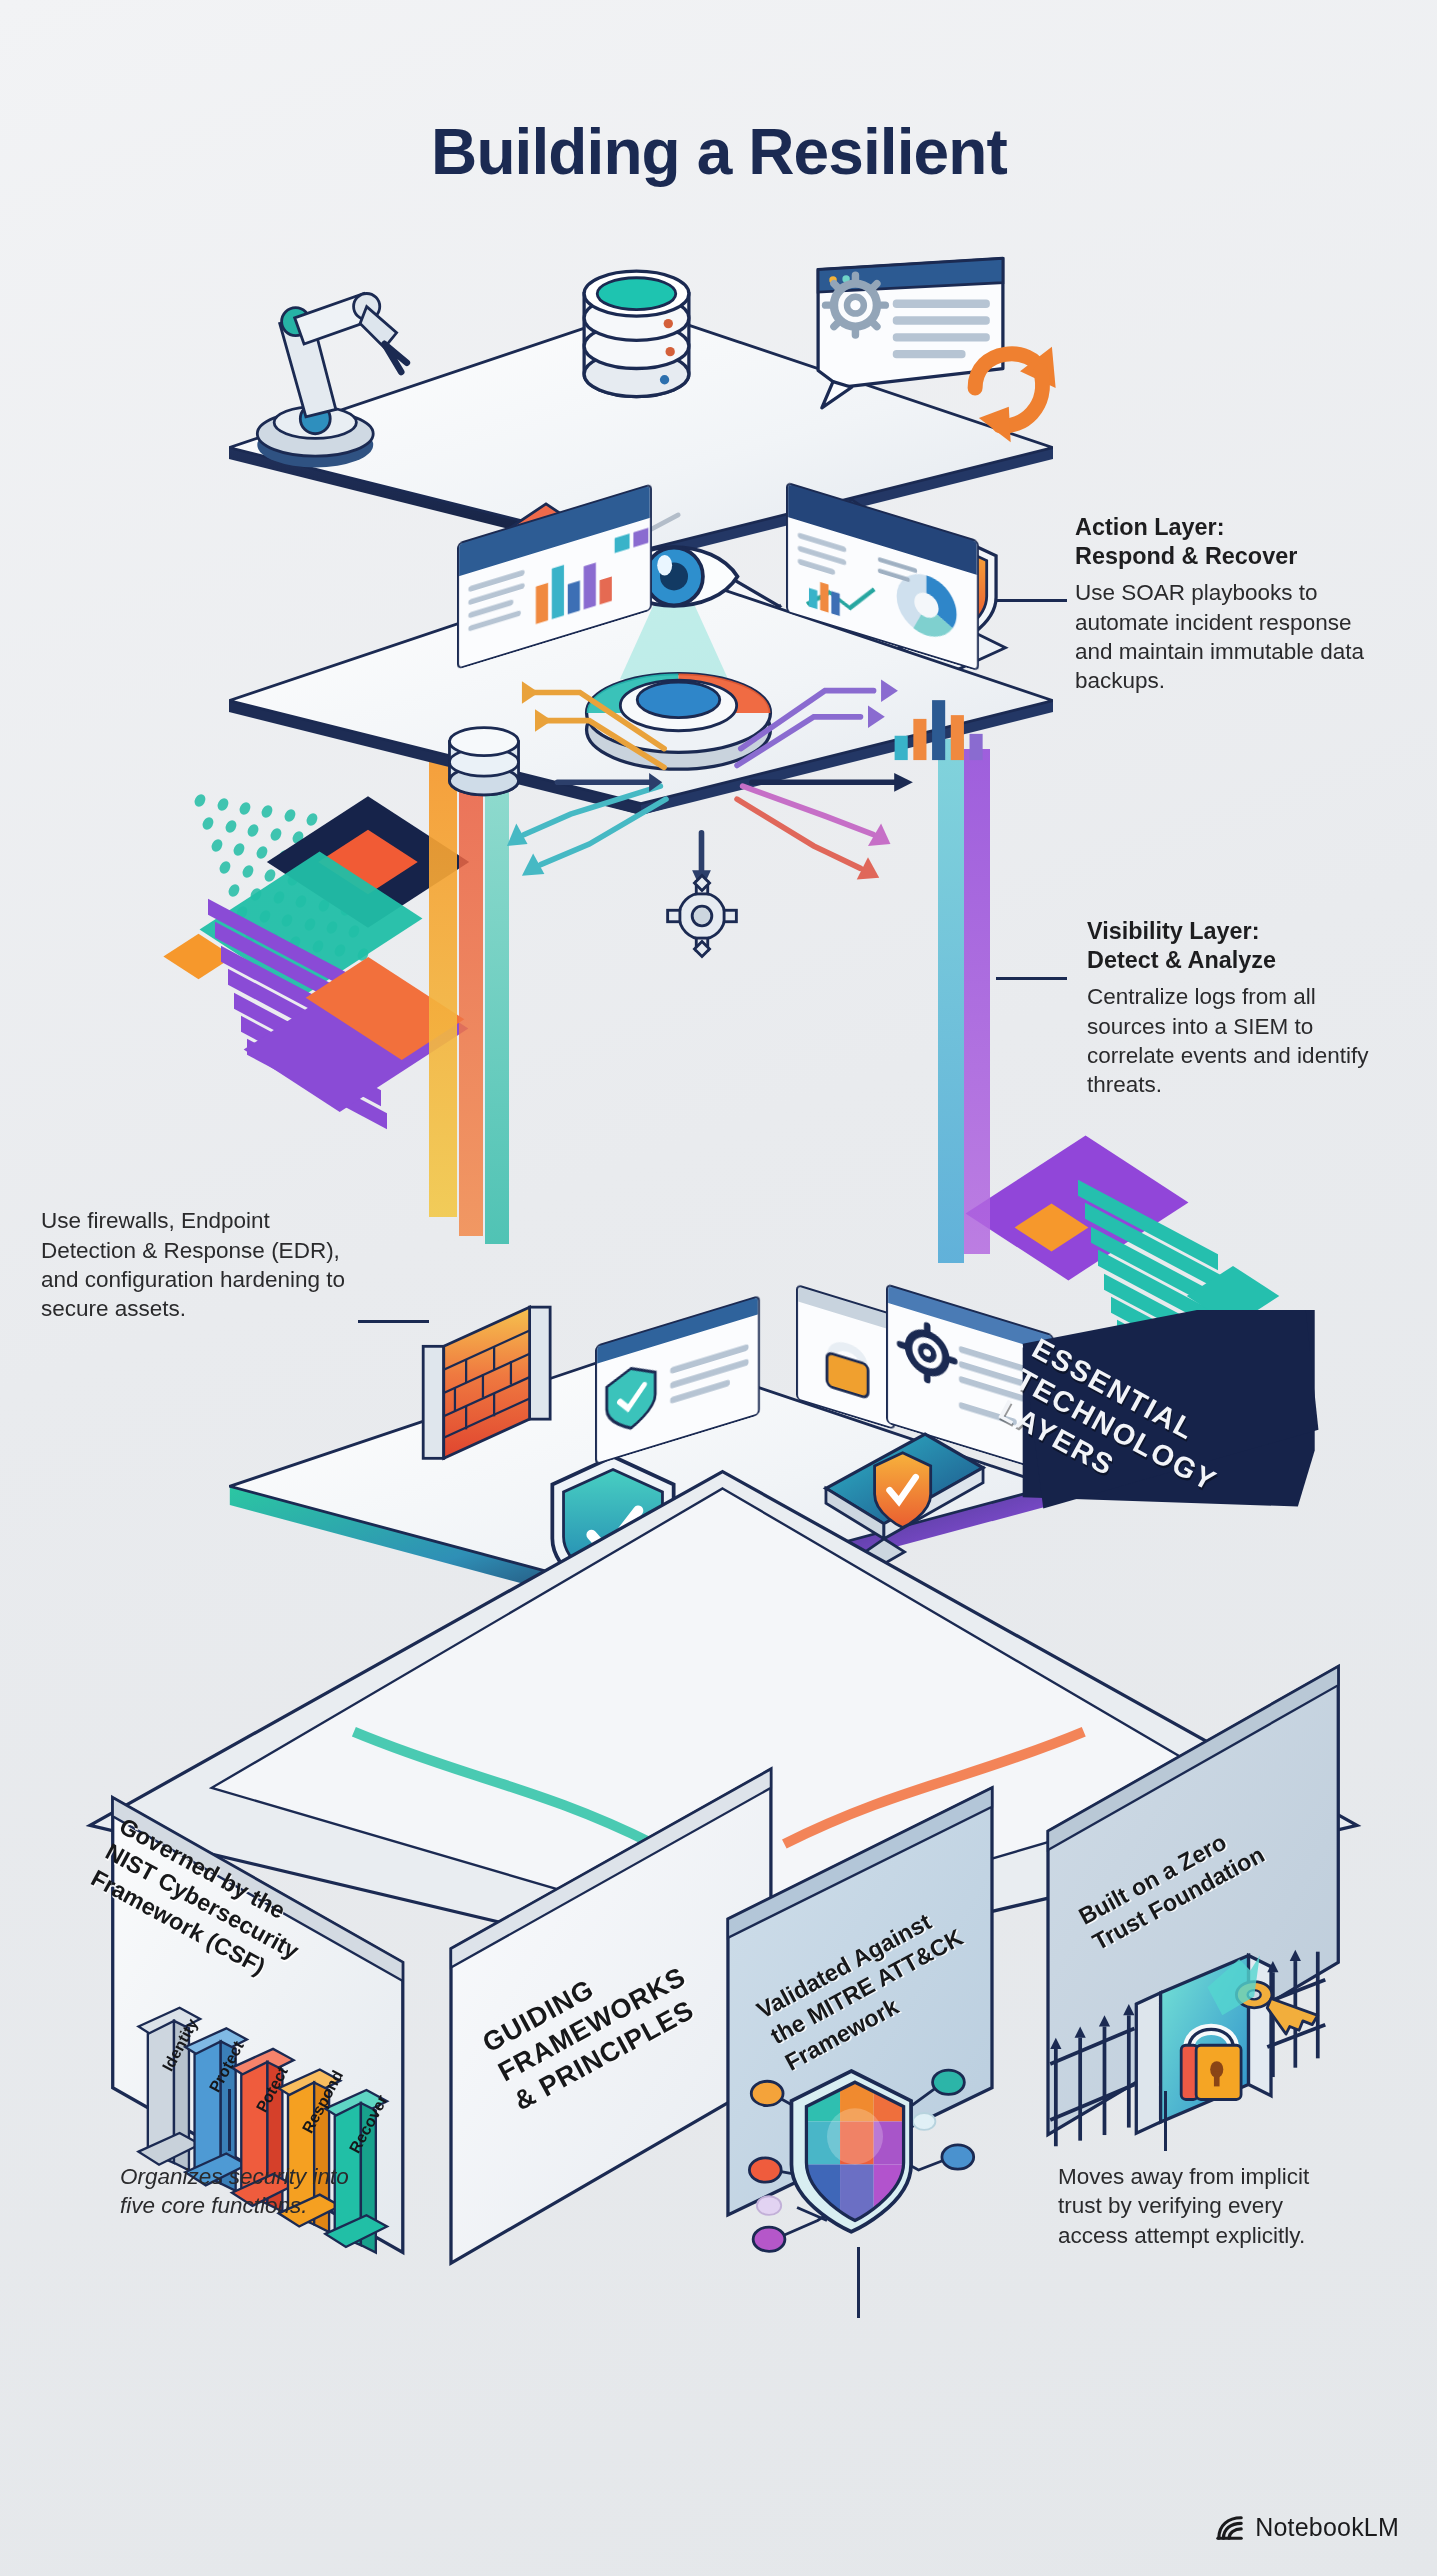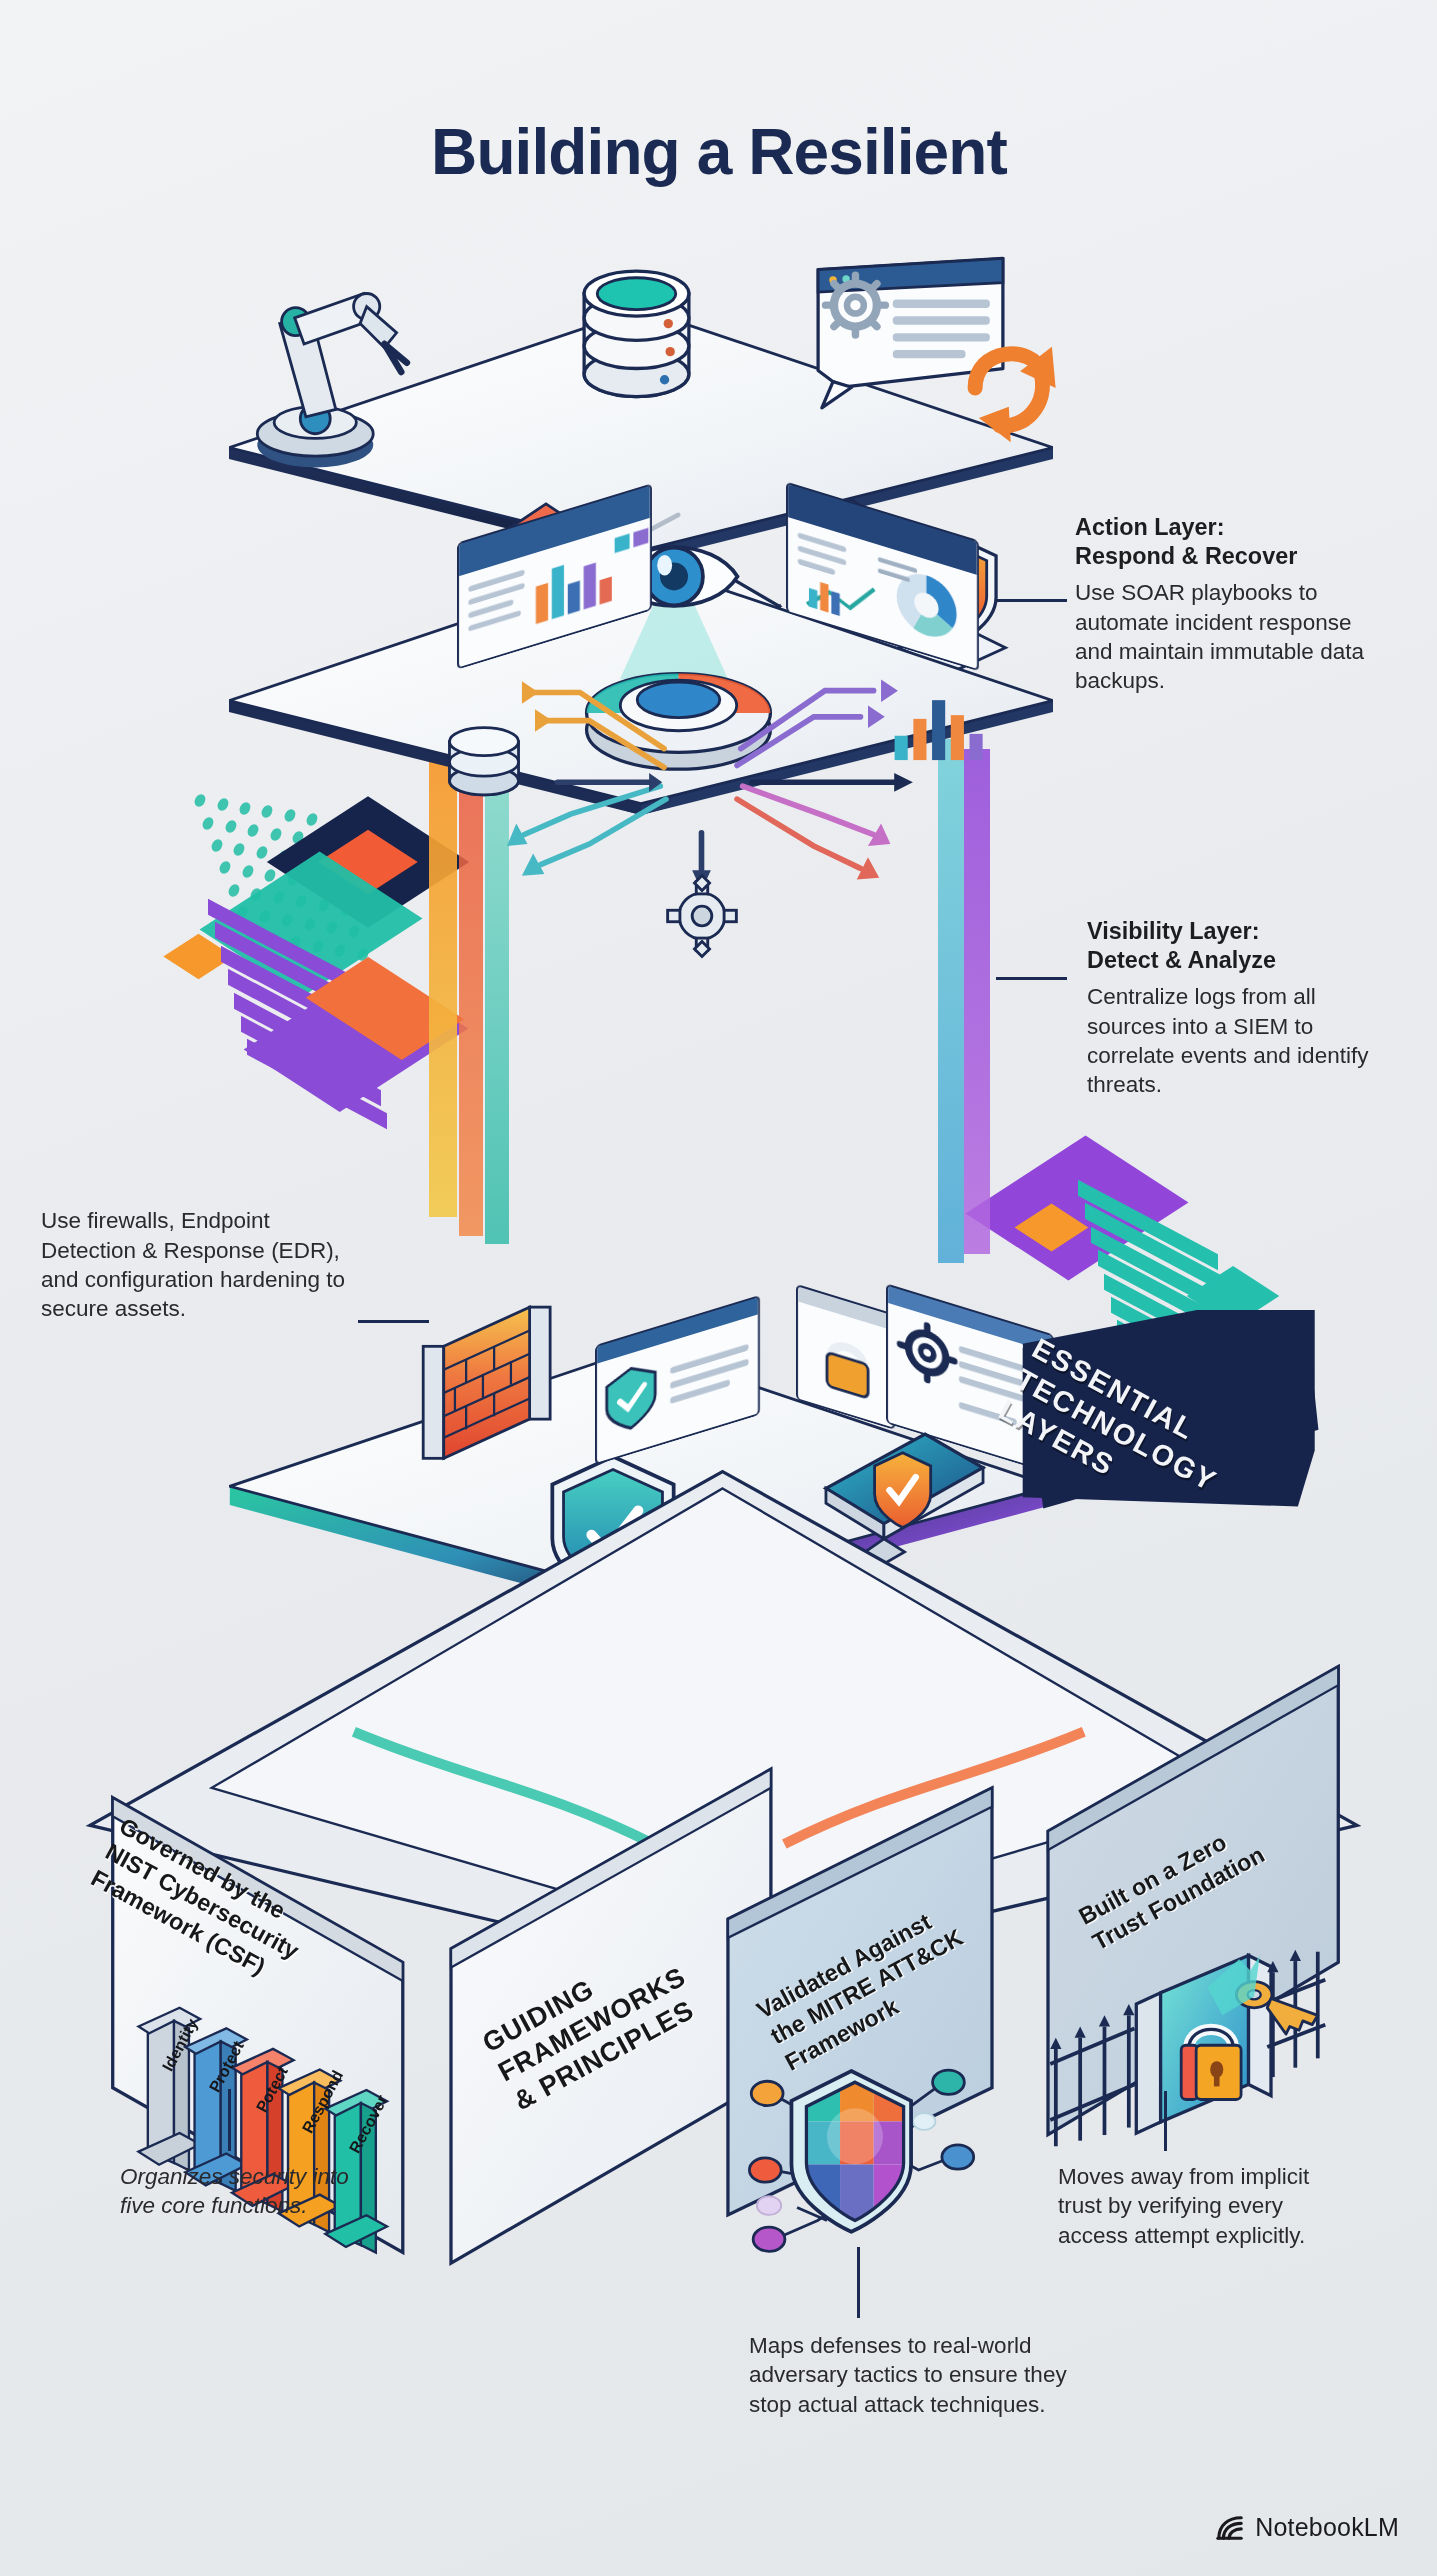--- a/index.html
+++ b/index.html
@@ -908,23 +908,20 @@
         </svg>
       </div>
     </div>
   </div>
 
   <div class="ann" style="left:120px; top:2162px; width:234px;font-style:italic;">
     <div class="bd" style="margin-top:0;">Organizes security into five core functions.</div>
   </div>
   <div class="leader" style="left:228px; top:2089px; width:2.8px; height:62px;"></div>
 
-  <div class="ann" style="left:749px; top:2331px; width:318px;">
-    <div class="bd" style="margin-top:0;">Maps defenses to real-world adversary tactics to ensure they stop actual attack techniques.</div>
-  </div>
   <div class="leader" style="left:857px; top:2247px; width:2.8px; height:71px;"></div>
 
   <div class="ann" style="left:1058px; top:2162px; width:281px;">
     <div class="bd" style="margin-top:0;">Moves away from implicit trust by verifying every access attempt explicitly.</div>
   </div>
   <div class="leader" style="left:1164px; top:2091px; width:2.8px; height:60px;"></div>
 
   <div class="wm">
     <svg width="30" height="28" viewBox="0 0 32 30">
       <path d="M4 26 C4 12, 14 4, 28 4" fill="none" stroke="#1a1a1c" stroke-width="3.4" stroke-linecap="round"></path>

